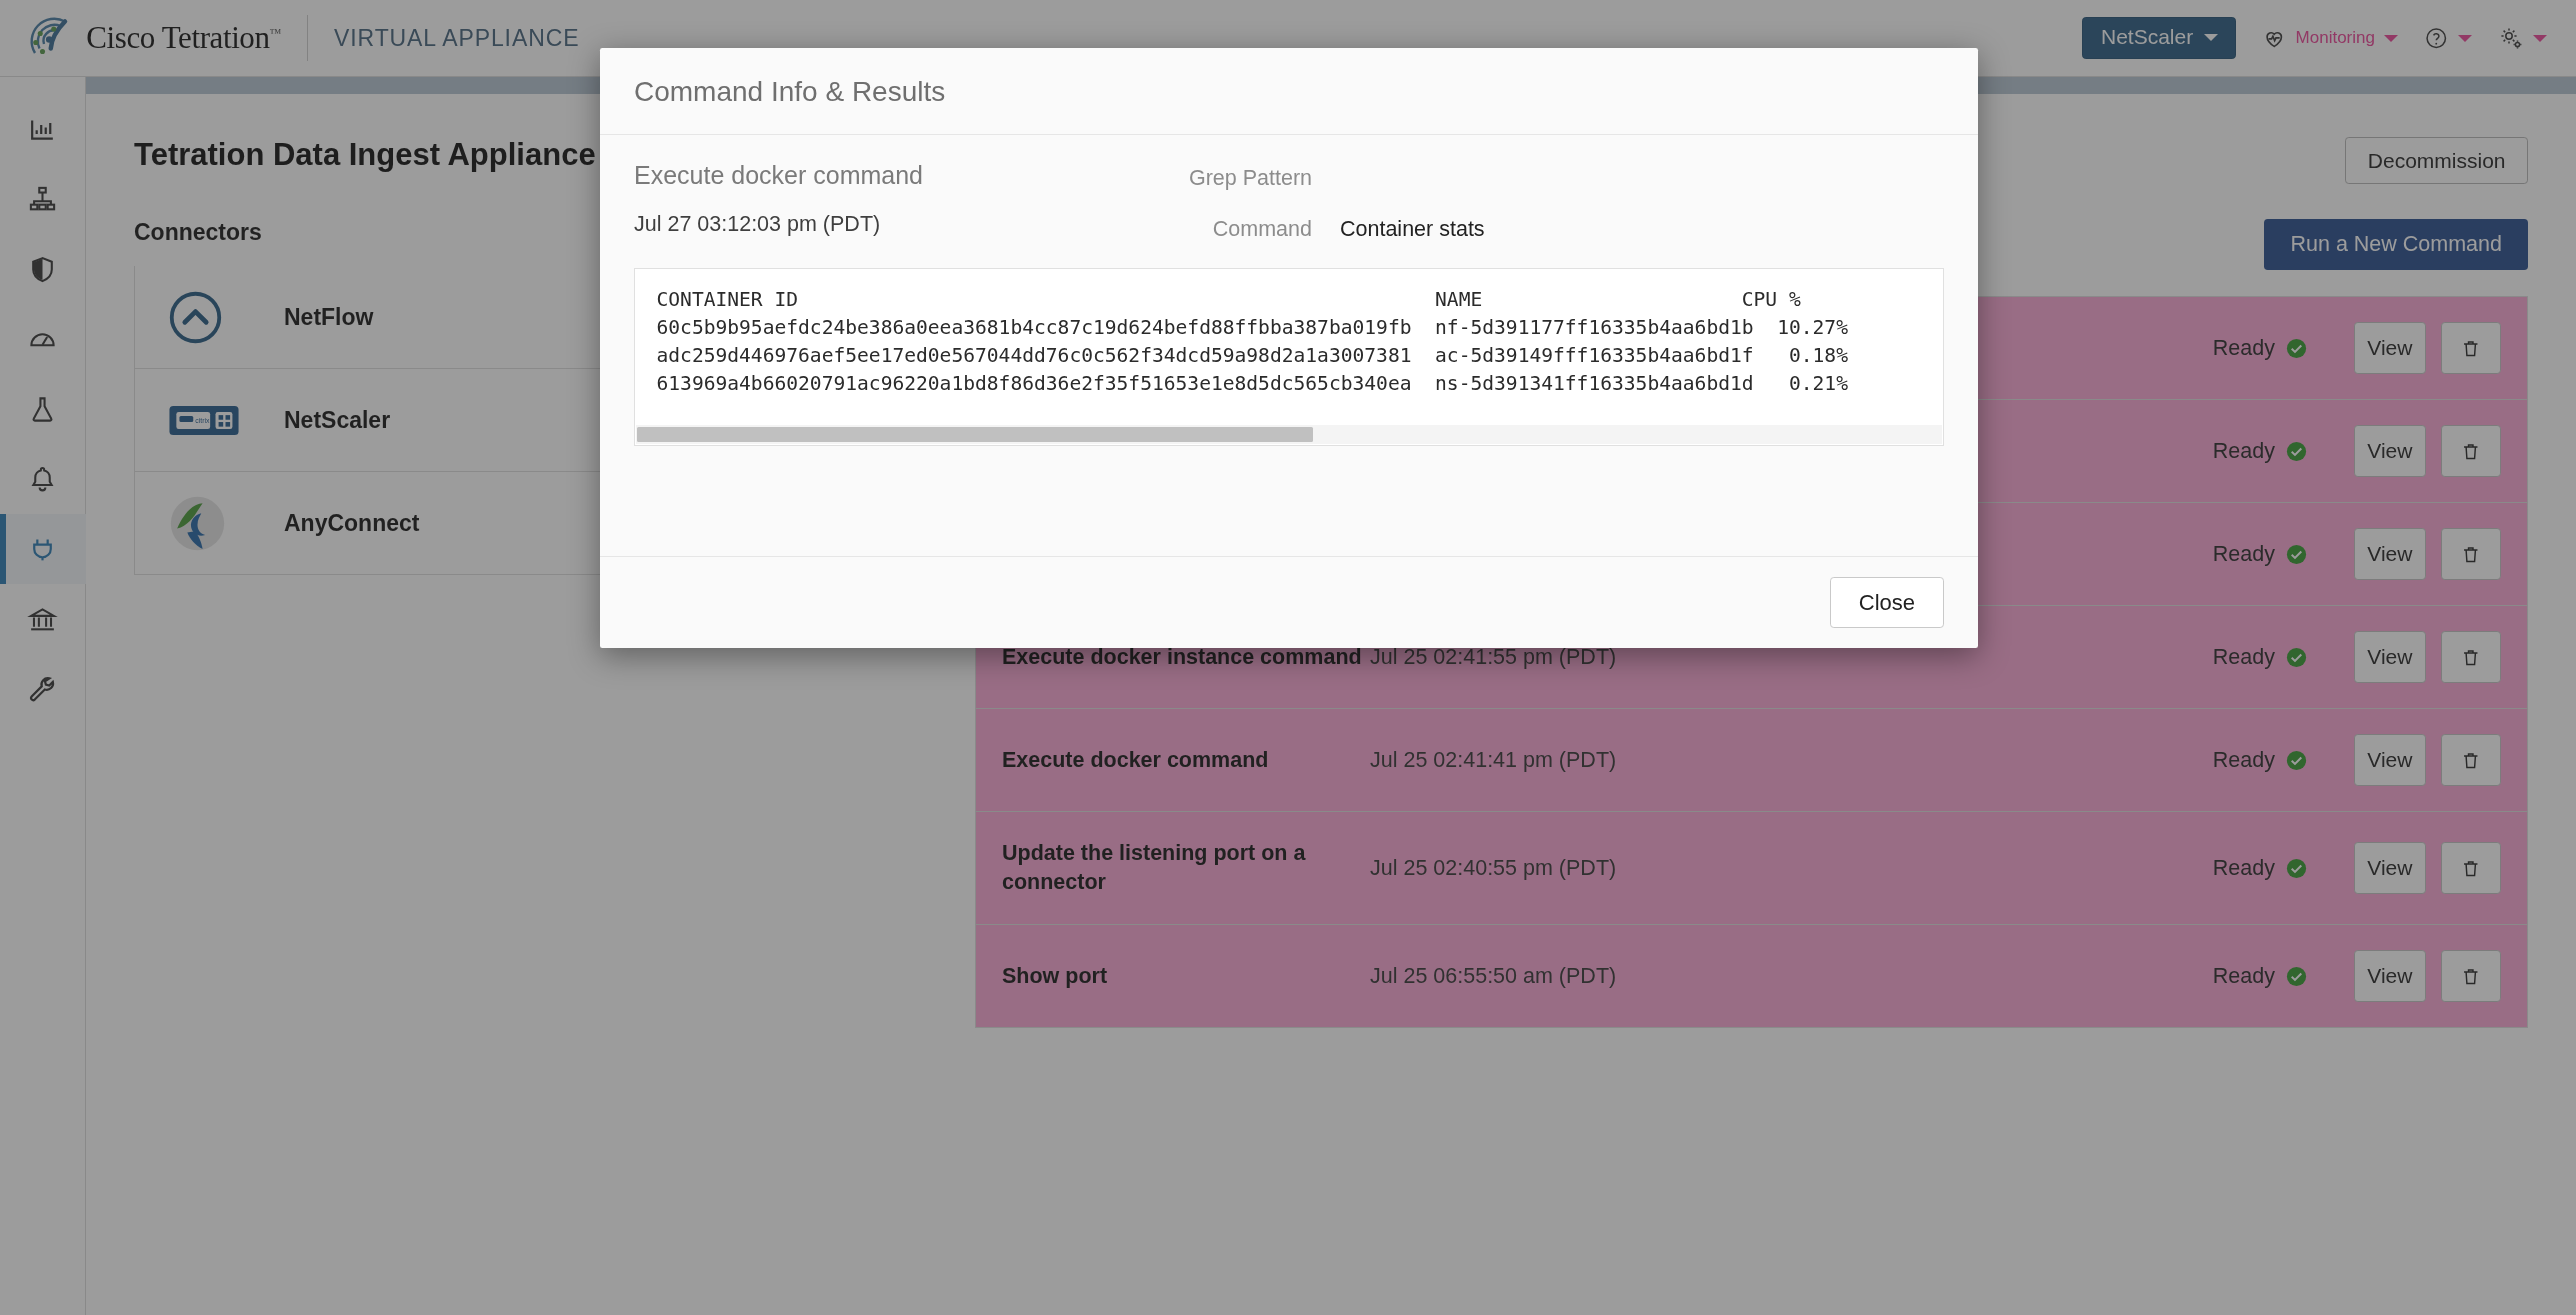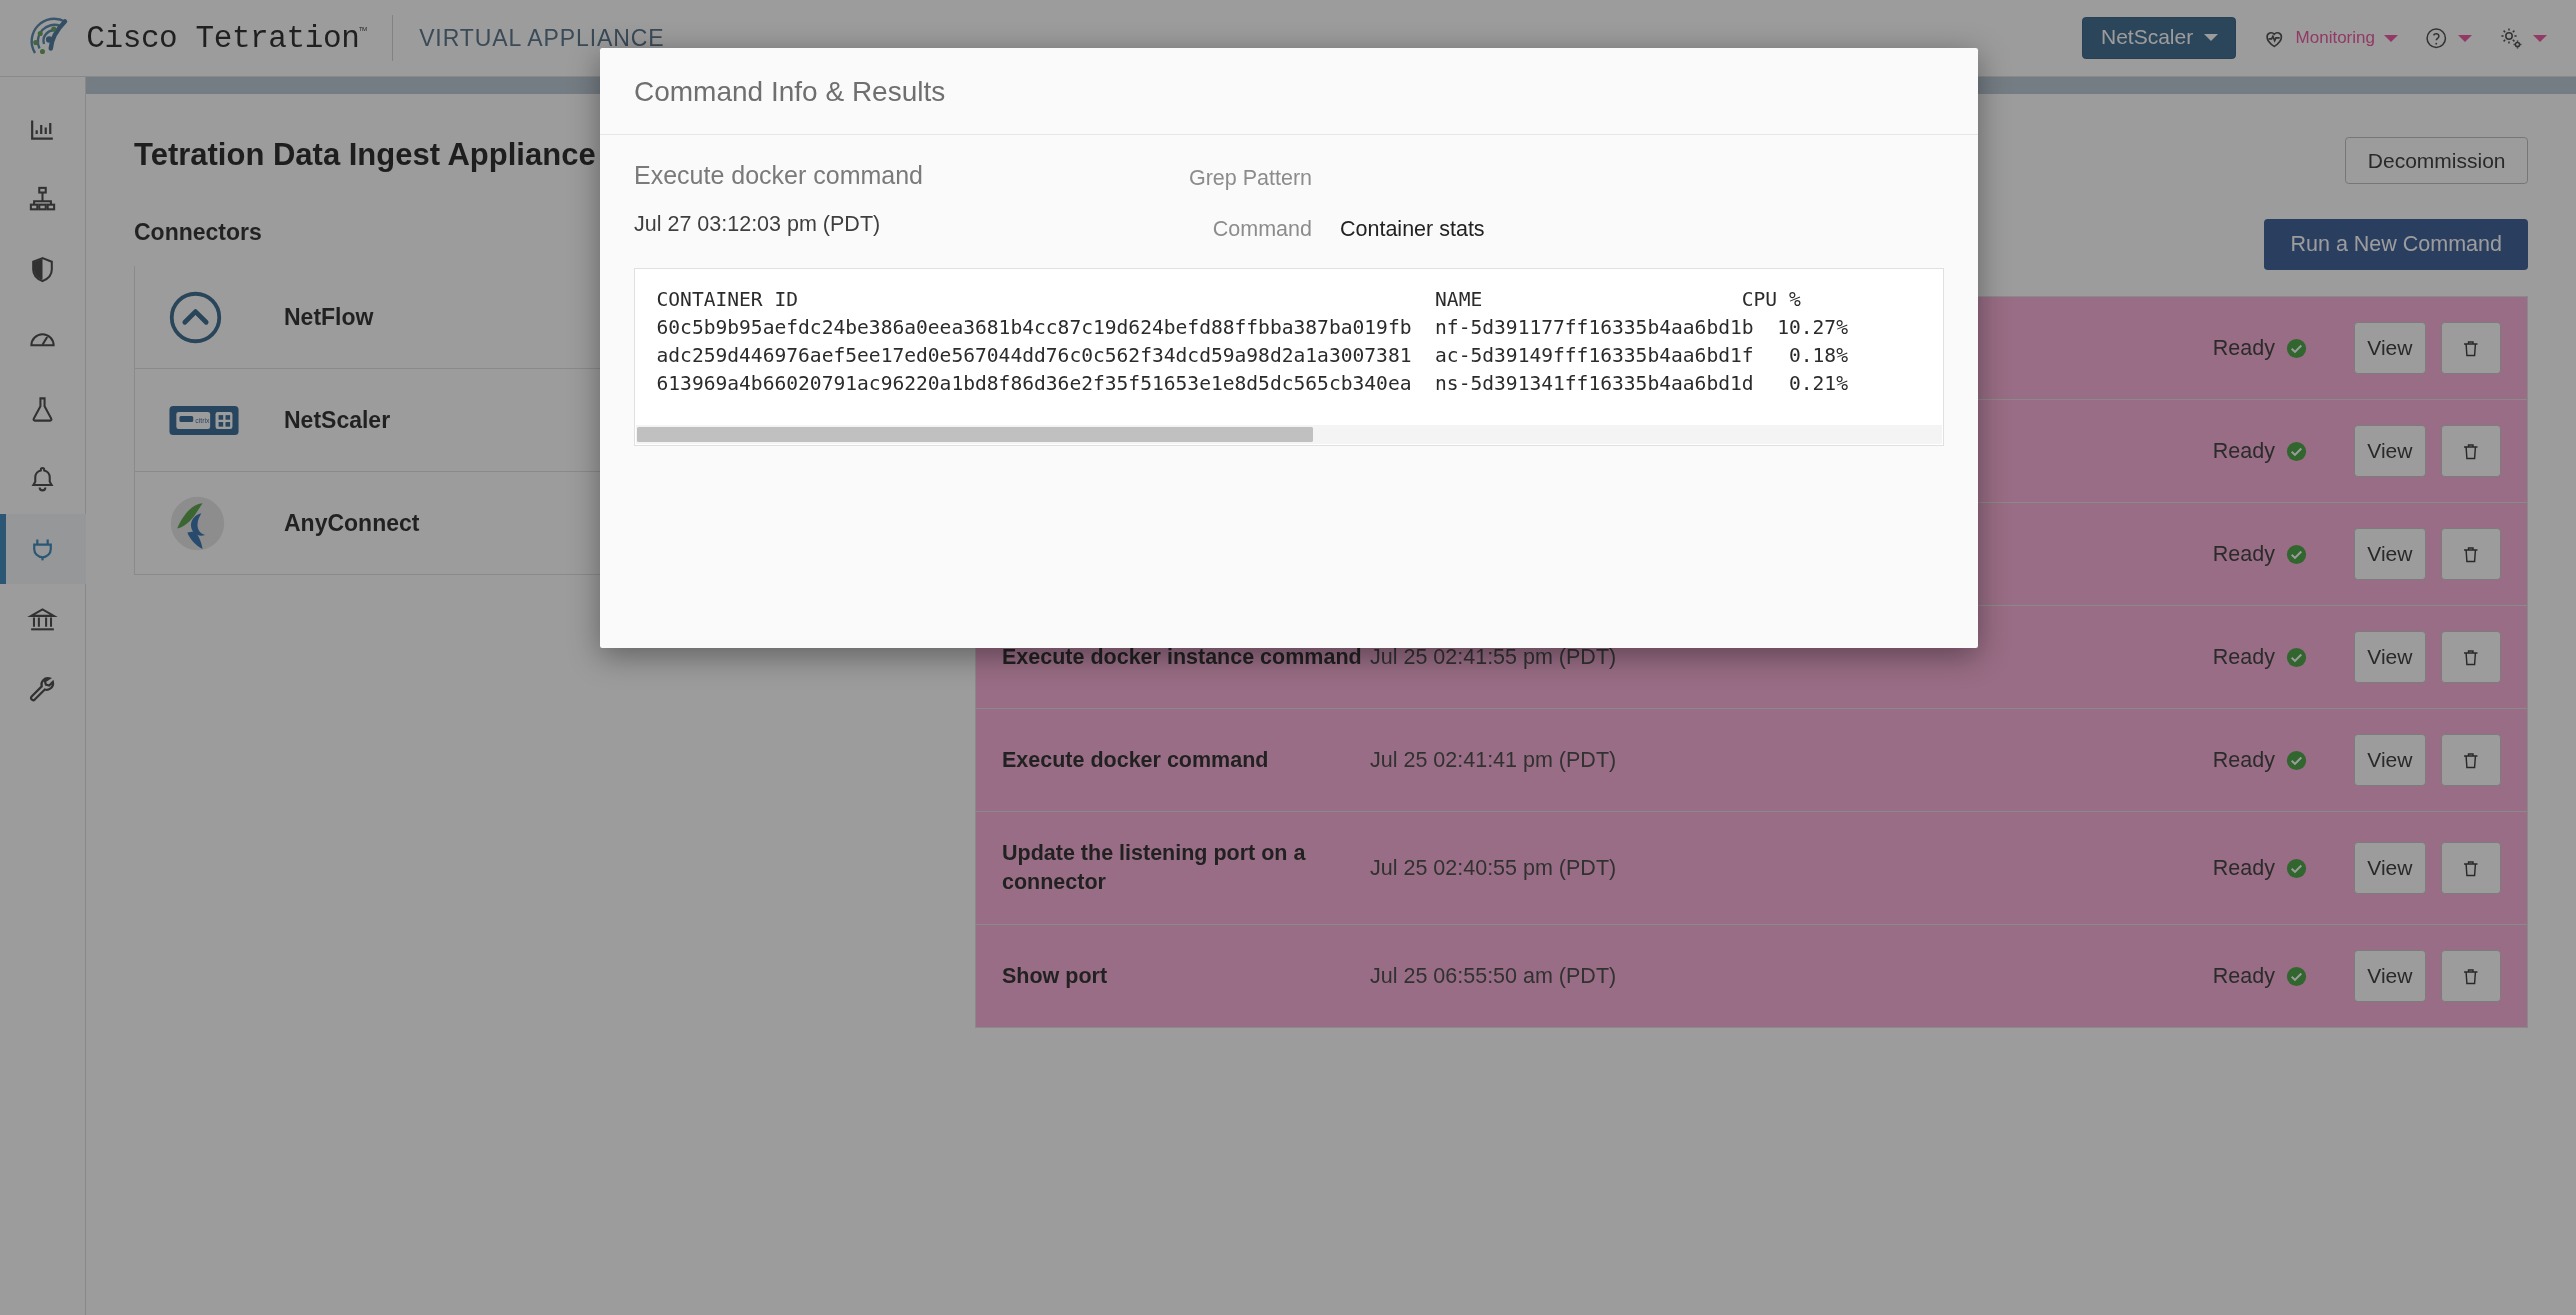--- a/index.html
+++ b/index.html
@@ -29,21 +29,21 @@
   }
   .brand { display: flex; align-items: center; height: 77px; padding-left: 26px; }
   .brand-logo { width: 48px; height: 48px; flex: 0 0 48px; }
   .brand-word {
     margin-left: 12.3px;
     font-size: 31px;
     font-weight: 300;
     color: #1a1a1a;
     letter-spacing: -0.4px;
     white-space: nowrap;
-    font-family: Liberation Mono, monospace;
+    font-family: Liberation Serif, serif;
   }
   .brand-tm { font-size: 12.3px; vertical-align: super; color: #555; }
   .brand-sep { width: 0.8px; height: 46px; background: #d0d0d0; margin: 0 26px; }
   .appliance-label {
     font-size: 23px; color: #4a6880; letter-spacing: 0.9px; white-space: nowrap;
   }
   .topbar-right {
     margin-left: auto; display: flex; align-items: center; gap: 0px;
     padding-right: 29px; height: 77px;
   }
@@ -639,16 +639,19 @@
         <div class="stdout-pre">CONTAINER ID                                                      NAME                      CPU %
 60c5b9b95aefdc24be386a0eea3681b4cc87c19d624befd88ffbba387ba019fb  nf-5d391177ff16335b4aa6bd1b  10.27%
 adc259d446976aef5ee17ed0e567044dd76c0c562f34dcd59a98d2a1a3007381  ac-5d39149fff16335b4aa6bd1f   0.18%
 613969a4b66020791ac96220a1bd8f86d36e2f35f51653e1e8d5dc565cb340ea  ns-5d391341ff16335b4aa6bd1d   0.21%</div>
         <div class="stdout-scroll-track">
           <div class="stdout-scroll-thumb"></div>
         </div>
       </div>
     </div>
 
+    <div class="modal-foot">
+      <button class="close-btn">Close</button>
+    </div>
   </div>
 
 </div>
 
 
 </body></html>

